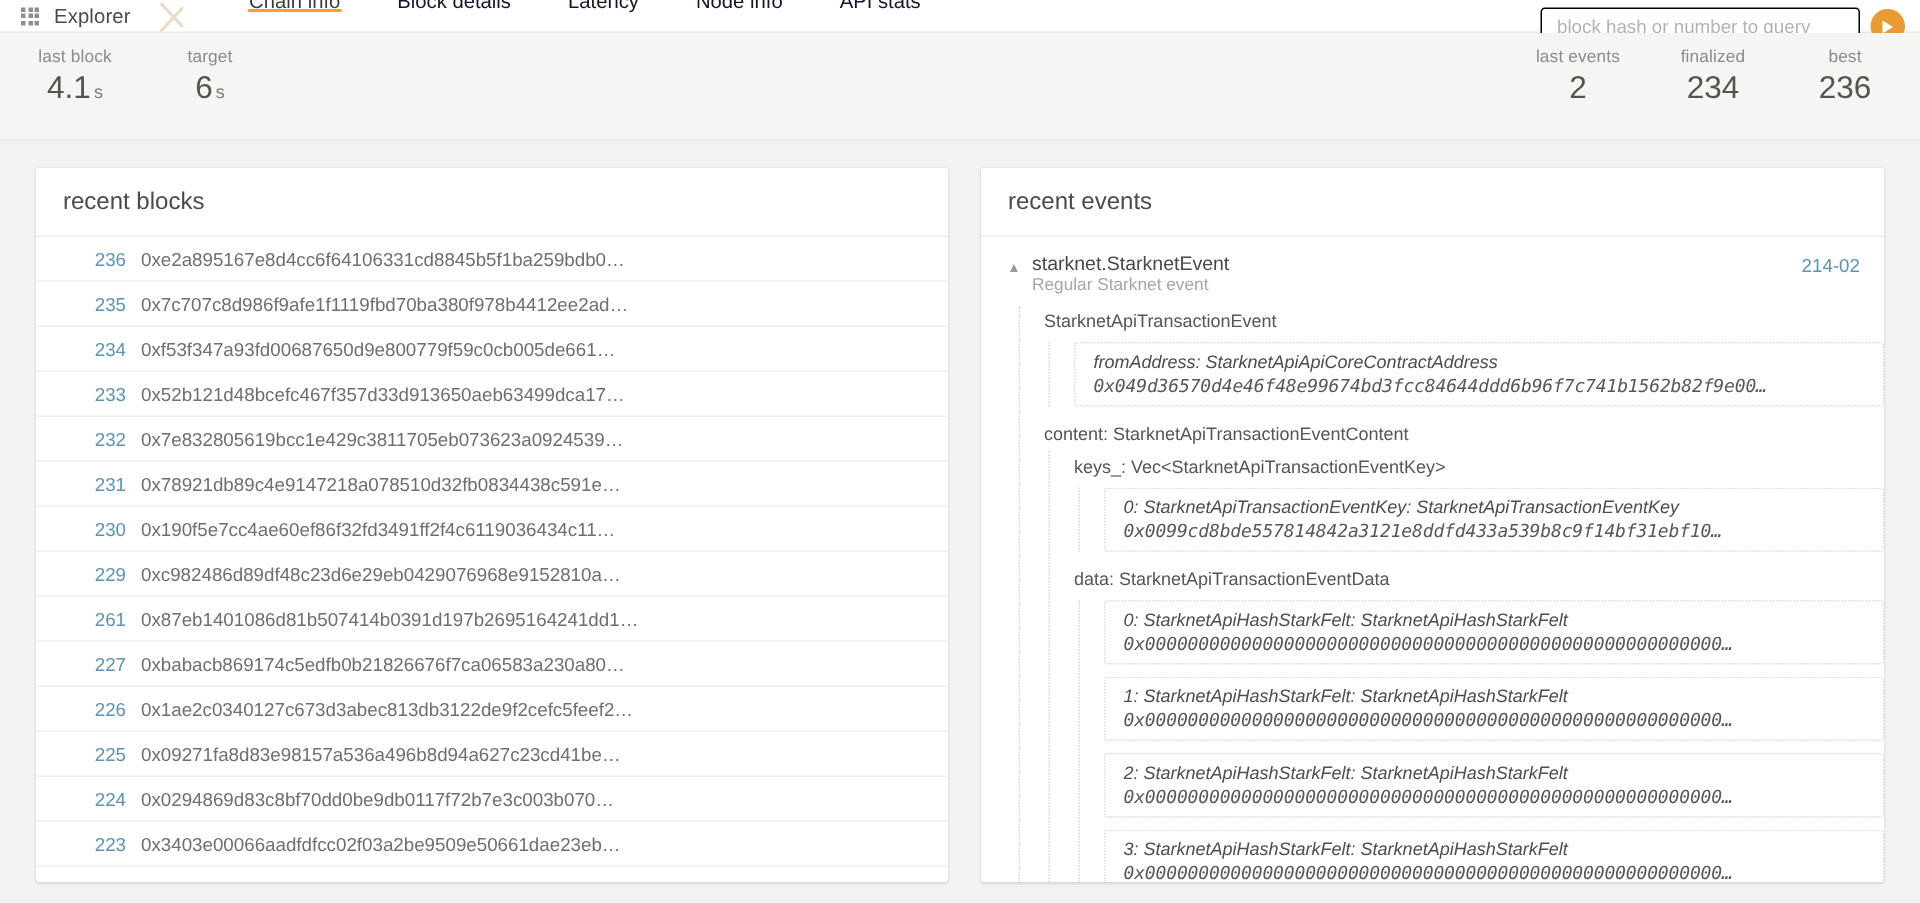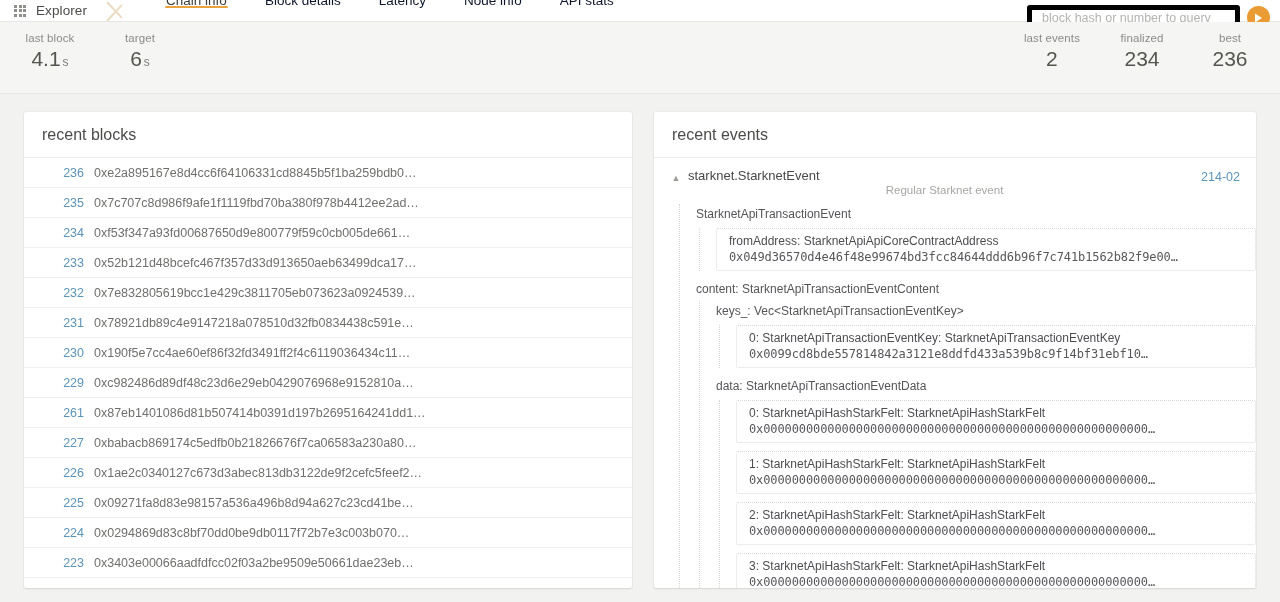--- a/index.html
+++ b/index.html
@@ -104,21 +104,21 @@
     right: 10px;
     top: 0;
     height: 35px;
     display: flex;
     align-items: center;
     gap: 7px;
   }
   .search-input {
     width: 213px;
     height: 26px;
-    border: 5px solid #000000;
+    border: 1px solid #000000;
     border-radius: 3px;
     background: #fff;
     font-family: "Liberation Sans", sans-serif;
     font-size: 12.5px;
     color: #555;
     padding: 0 10px;
     outline: none;
   }
   .search-input::placeholder { color: #b3b3b1; }
   .go-btn {
@@ -245,21 +245,20 @@
   }
   .event-head-text { flex: 1 1 auto; }
   .event-name {
     font-size: 13px;
     color: #48484a;
   }
   .event-desc {
     font-size: 11.5px;
     color: #a6a6a3;
     margin-top: 1px;
-    text-align: center;
   }
   .event-block-badge {
     font-size: 12.5px;
     color: #5c93b8;
     flex: 0 0 auto;
     padding-top: 2px;
     cursor: pointer;
   }
 
   .tree { margin: 8px 0 0 22px; }
@@ -279,20 +278,21 @@
     padding: 3px 0 5px 0;
     white-space: nowrap;
   }
 
   .leaf-box {
     border: 1px dotted #d9d9d6;
     border-radius: 2px;
     padding: 5px 10px 6px 12px;
     margin: 2px 0 8px 0;
     background: #fff;
+    font-style: italic;
   }
   .leaf-title {
     font-size: 12px;
     color: #4d4d52;
     white-space: nowrap;
     overflow: hidden;
     text-overflow: ellipsis;
   }
   .leaf-value {
     font-family: "DejaVu Sans Mono", monospace;

